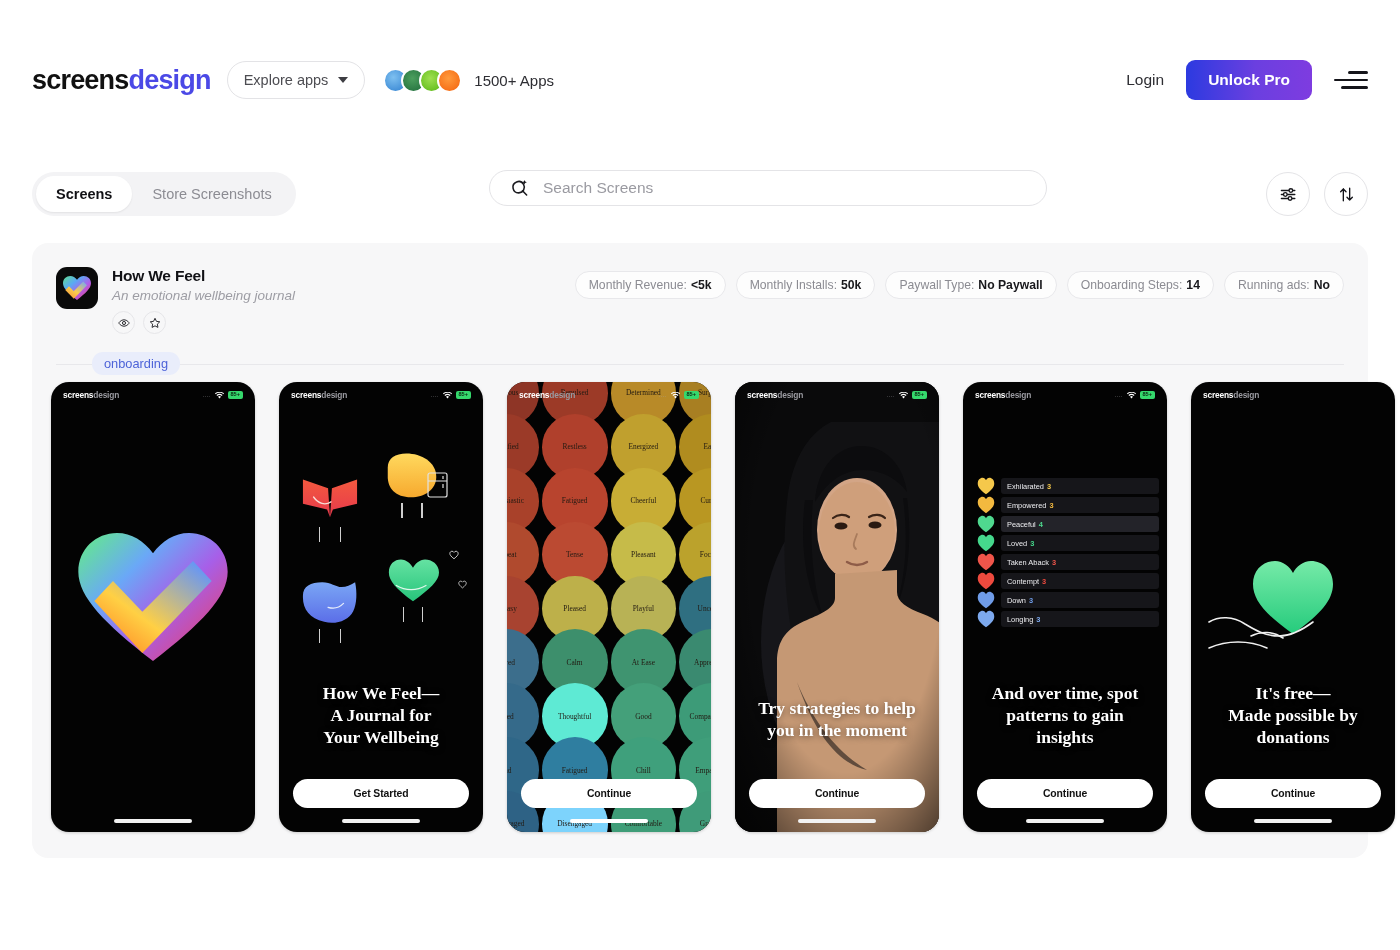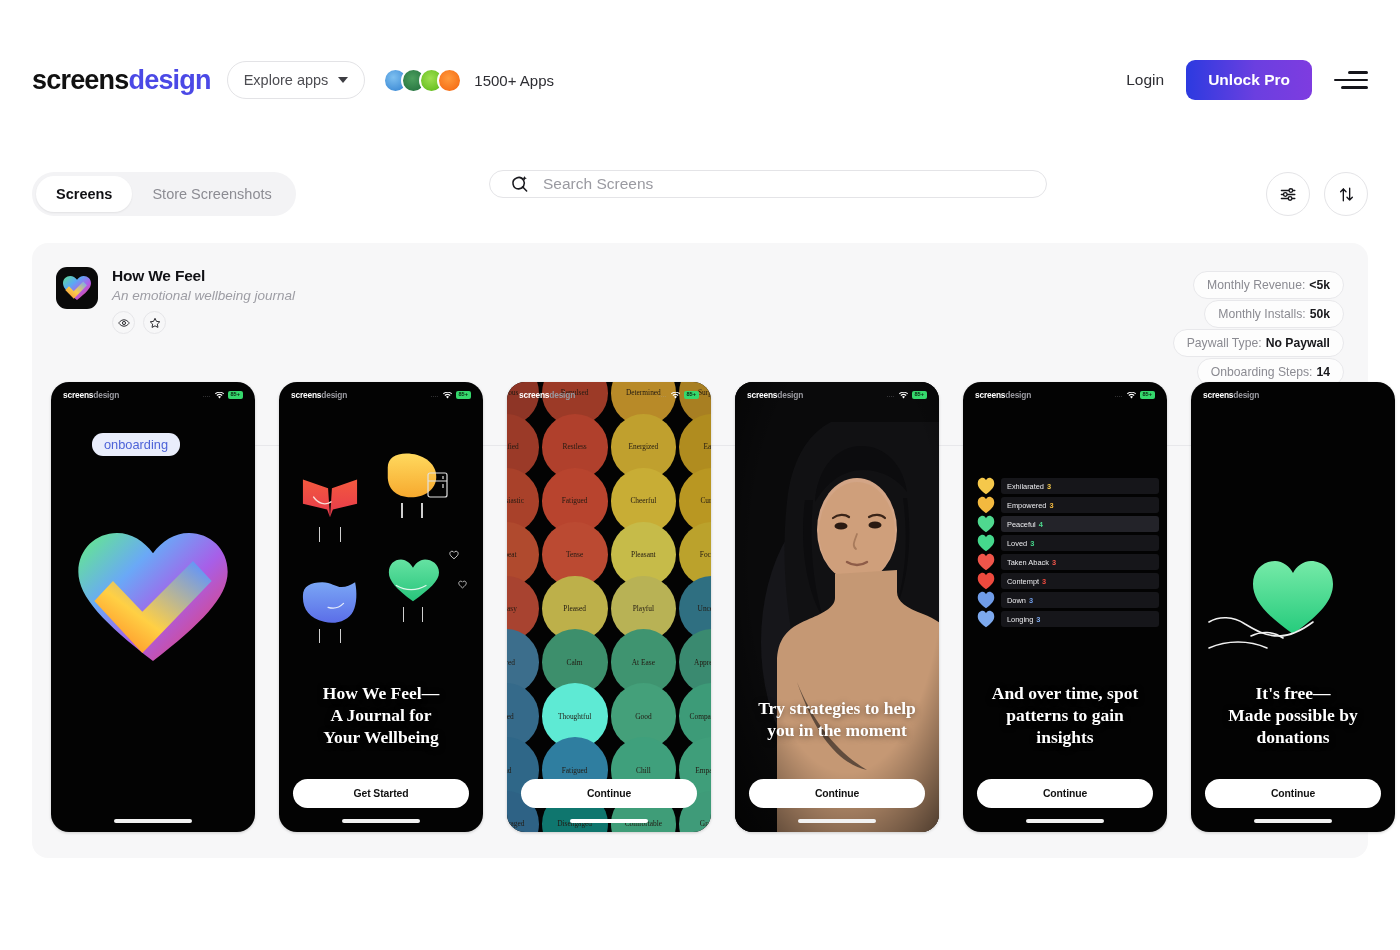--- a/index.html
+++ b/index.html
@@ -71,21 +71,21 @@
   }
   .seg-btn {
     height: 36px; padding: 0 20px; border-radius: 18px;
     display: flex; align-items: center; font-size: 14.5px;
     color: #8c8c93; cursor: pointer; white-space: nowrap;
   }
   .seg-btn.active { background: #ffffff; color: #111115; font-weight: 600; box-shadow: 0 1px 2px rgba(0,0,0,.07); }
 
   .search-wrap {
     position: absolute; left: 489px; top: 170px;
-    width: 558px; height: 28px;
+    width: 558px; height: 36px;
     border: 1px solid #e4e4e7; border-radius: 23px;
     display: flex; align-items: center; padding: 0 20px; background: #fff;
   }
   .search-input {
     border: none; outline: none; flex: 1; margin-left: 12px;
     font-size: 15.5px; color: #111; font-family: "Liberation Sans", sans-serif;
     background: transparent;
   }
   .search-input::placeholder { color: #9a9aa1; }
 
@@ -110,21 +110,21 @@
   .app-meta { margin-left: 14px; }
   .app-title { font-size: 15.5px; font-weight: 700; color: #111115; letter-spacing: -0.2px; }
   .app-sub { font-size: 13.5px; color: #9d9da4; margin-top: 3px; font-style: italic; }
   .icon-row { display: flex; gap: 8px; margin-top: 8px; }
   .icon-circle {
     width: 23px; height: 23px; border-radius: 50%;
     border: 1px solid #e6e6e9; background: #f7f7f8;
     display: flex; align-items: center; justify-content: center; cursor: pointer;
   }
 
-  .chips { margin-left: auto; display: flex; gap: 1px; align-items: flex-end; padding-top: 4px; flex-direction: column; }
+  .chips { margin-left: auto; display: flex; gap: 10px; align-items: flex-end; padding-top: 4px; }
   .chip {
     height: 28px; padding: 0 13px; border-radius: 14px;
     border: 1px solid #e8e8eb; background: #fdfdfd;
     display: flex; align-items: center; font-size: 12.2px; color: #8b8b92;
     white-space: nowrap;
   }
   .chip b { color: #18181c; font-weight: 700; margin-left: 4px; }
 
   .tagrow {
     display: flex; align-items: center; margin: 18px 24px 0 24px;
@@ -518,21 +518,21 @@
           <div class="ecircle" style="background: rgb(58, 138, 112);">Appreciated</div>
           <div class="ecircle" style="background: rgb(53, 106, 138);">Tired</div>
           <div class="ecircle" style="background: #5eead4;">Thoughtful</div>
           <div class="ecircle" style="background: rgb(68, 160, 122);">Good</div>
           <div class="ecircle" style="background: rgb(61, 155, 120);">Compassionate</div>
           <div class="ecircle" style="background: rgb(47, 103, 136);">Sad</div>
           <div class="ecircle" style="background: rgb(47, 126, 160);">Fatigued</div>
           <div class="ecircle" style="background: rgb(63, 160, 124);">Chill</div>
           <div class="ecircle" style="background: rgb(63, 158, 122);">Empathetic</div>
           <div class="ecircle" style="background: rgb(46, 98, 133);">Discouraged</div>
-          <div class="ecircle" style="background: #0f766e;">Disengaged</div>
+          <div class="ecircle" style="background: #7dd3fc;">Disengaged</div>
           <div class="ecircle" style="background: rgb(63, 157, 120);">Comfortable</div>
           <div class="ecircle" style="background: rgb(63, 155, 121);">Grateful</div>
         </div>
     </div>
     <div class="statusbar">
       <div class="wm"><span class="a">screens</span><span class="b">design</span></div>
       <div class="sb-right">
         <span class="dots">....</span>
         <svg width="9" height="7" viewBox="0 0 16 12" fill="#fff">
             <path d="M8 11.2l2.6-3.1a4 4 0 0 0-5.2 0zM8 5.3a6.3 6.3 0 0 1 4.1 1.5l1.3-1.6a8.4 8.4 0 0 0-10.8 0l1.3 1.6A6.3 6.3 0 0 1 8 5.3zM8 1.2c2.6 0 5 .9 6.9 2.4l1.1-1.4A13 13 0 0 0 8-.6 13 13 0 0 0 0 2.2l1.1 1.4A11 11 0 0 1 8 1.2z"></path>

